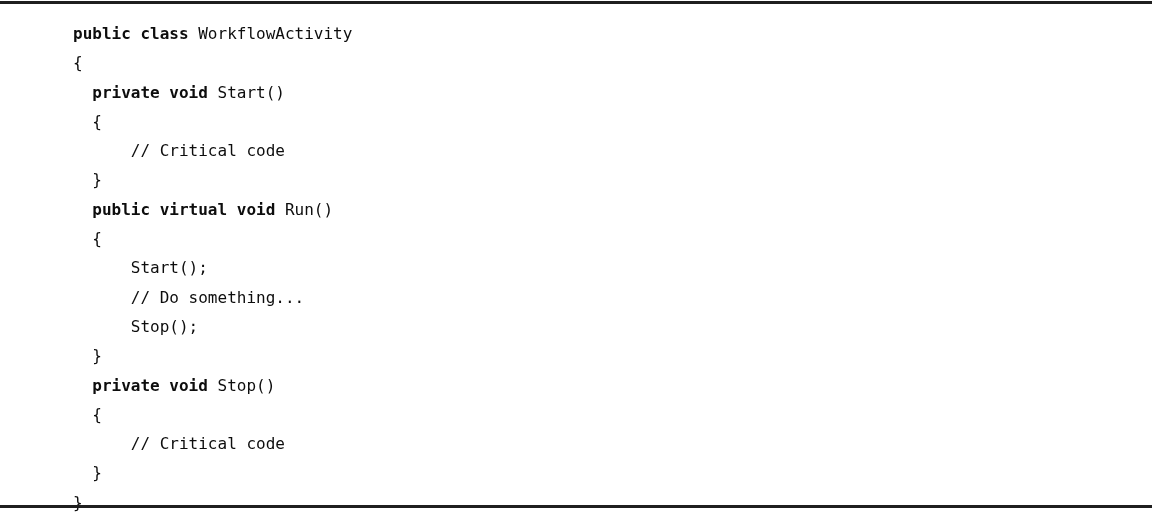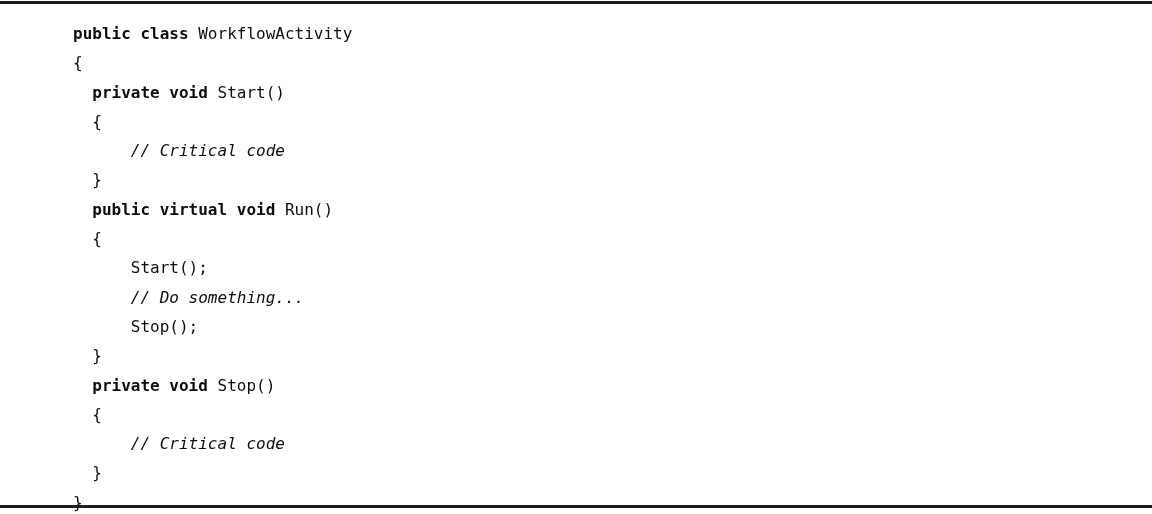--- a/index.html
+++ b/index.html
@@ -38,21 +38,21 @@
     margin: 12px;
     padding: 3px 0 0 61px;
     font-family: "DejaVu Sans Mono", "Liberation Mono", monospace;
     font-size: 16px;
     line-height: 29.3px;
     color: var(--text-color);
     white-space: pre;
   }
   .code-line { white-space: pre; }
   .seg-keyword-bold { font-weight: 700; }
-  .seg-comment-italic { font-style: italic; }
+  .seg-comment-italic { }
   .seg-plain { font-weight: 400; font-style: normal; }
 </style>
 </head>
 <body>
 
 <div class="page">
   <div class="rule rule-top"></div>
   <pre class="code"><div class="code-line"><span class="seg-keyword-bold">public class</span><span class="seg-plain"> WorkflowActivity</span></div><div class="code-line"><span class="seg-plain">{</span></div><div class="code-line"><span class="seg-plain">  </span><span class="seg-keyword-bold">private void</span><span class="seg-plain"> Start()</span></div><div class="code-line"><span class="seg-plain">  {</span></div><div class="code-line"><span class="seg-comment-italic">      // Critical code</span></div><div class="code-line"><span class="seg-plain">  }</span></div><div class="code-line"><span class="seg-plain">  </span><span class="seg-keyword-bold">public virtual void</span><span class="seg-plain"> Run()</span></div><div class="code-line"><span class="seg-plain">  {</span></div><div class="code-line"><span class="seg-plain">      Start();</span></div><div class="code-line"><span class="seg-comment-italic">      // Do something...</span></div><div class="code-line"><span class="seg-plain">      Stop();</span></div><div class="code-line"><span class="seg-plain">  }</span></div><div class="code-line"><span class="seg-plain">  </span><span class="seg-keyword-bold">private void</span><span class="seg-plain"> Stop()</span></div><div class="code-line"><span class="seg-plain">  {</span></div><div class="code-line"><span class="seg-comment-italic">      // Critical code</span></div><div class="code-line"><span class="seg-plain">  }</span></div><div class="code-line"><span class="seg-plain">}</span></div></pre>
   <div class="rule rule-bottom"></div>
 </div>

